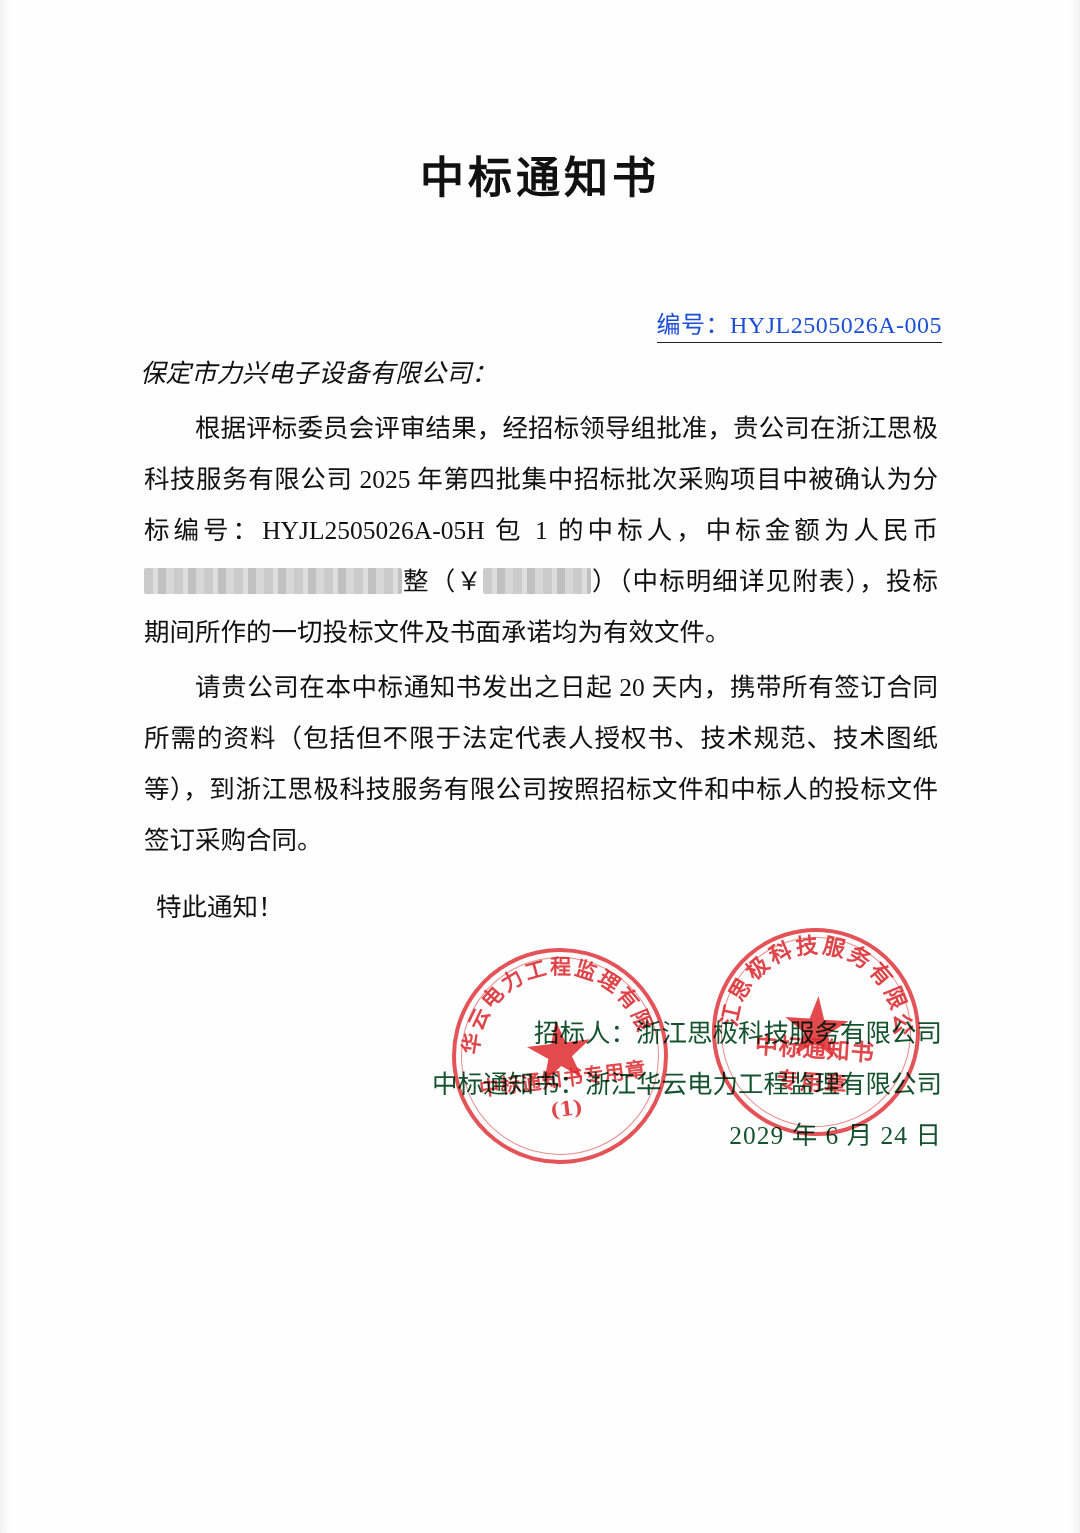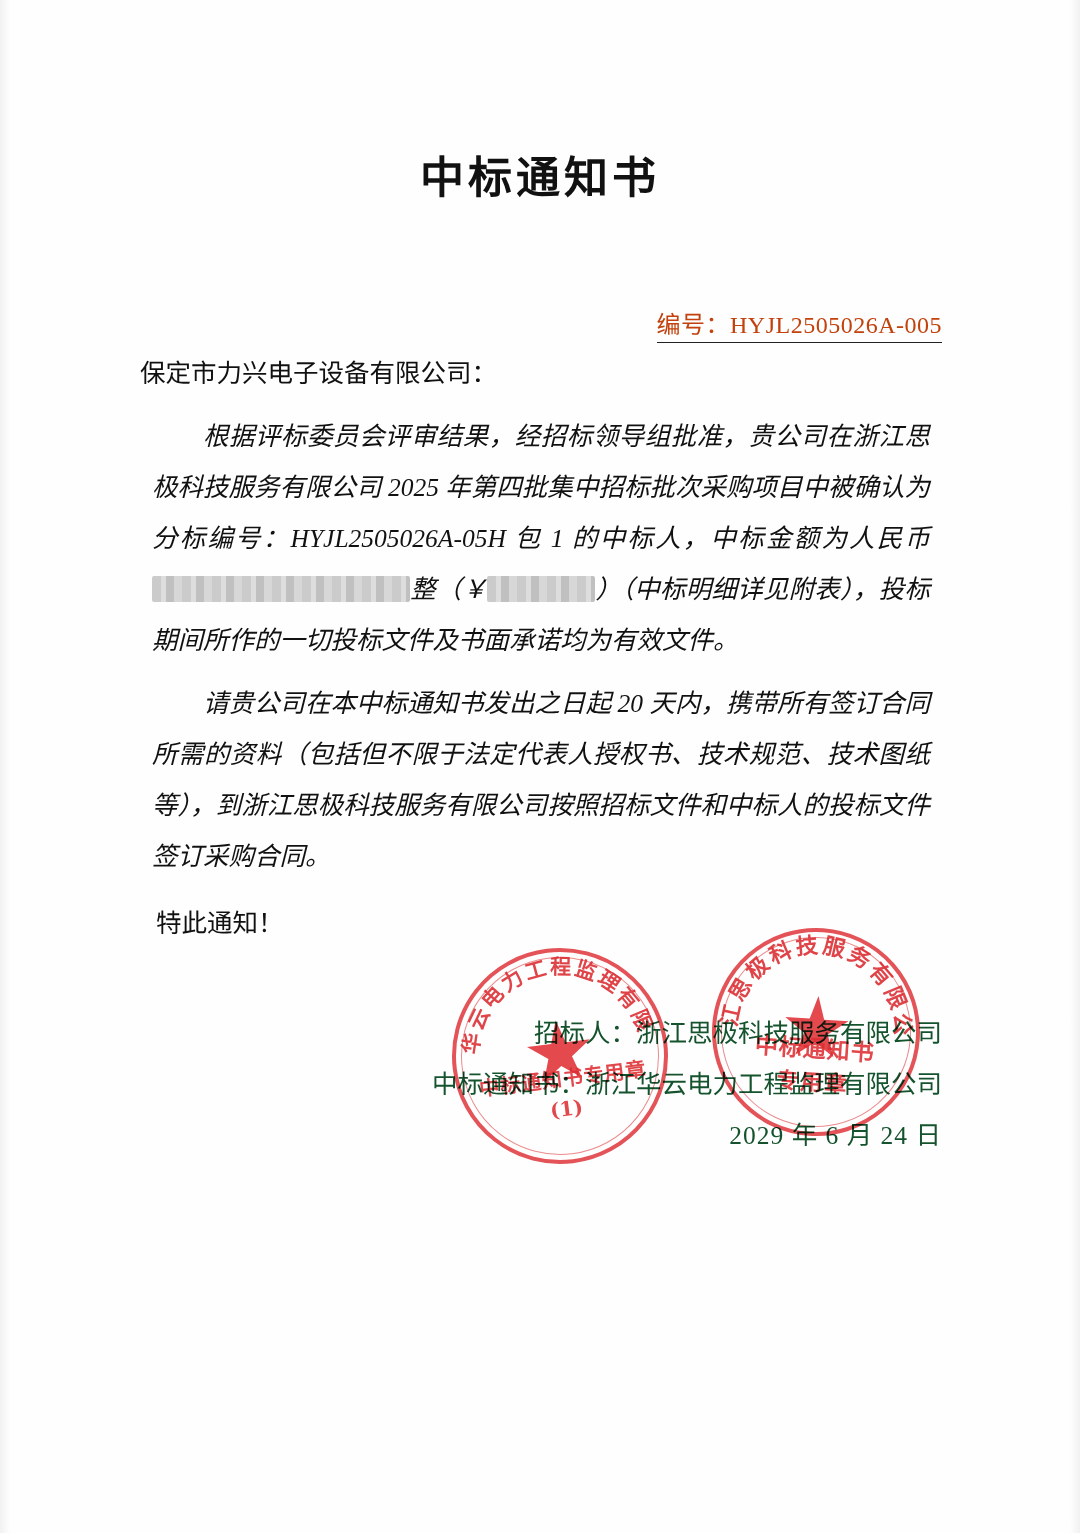--- a/index.html
+++ b/index.html
@@ -54,44 +54,44 @@
   }
 
   .doc-number {
     position: absolute;
     top: 305px;
     right: 138px;
     font-size: 24px;
     letter-spacing: 0.5px;
     border-bottom: 1.6px solid #222;
     padding-bottom: 2px;
-    color: #c2410c;
+    color: #1d4ed8;
     white-space: nowrap;
   }
 
   .body-block {
     position: absolute;
     top: 348px;
     left: 140px;
     width: 802px;
     font-size: 25.5px;
     line-height: 51px;
     color: #111;
     text-align: justify;
     text-justify: inter-ideograph;
   }
 
   .addressee {
     margin: 0 0 0 0;
+    font-style: italic;
   }
 
   .para {
-    margin: 12px;
+    margin: 4px;
     text-indent: 2em;
-    font-style: italic;
   }
 
   .redacted {
     display: inline-block;
     vertical-align: -4px;
     height: 26px;
     border-radius: 2px;
     background:
       repeating-linear-gradient(90deg,
         #c9c9c9 0px, #c9c9c9 9px,

